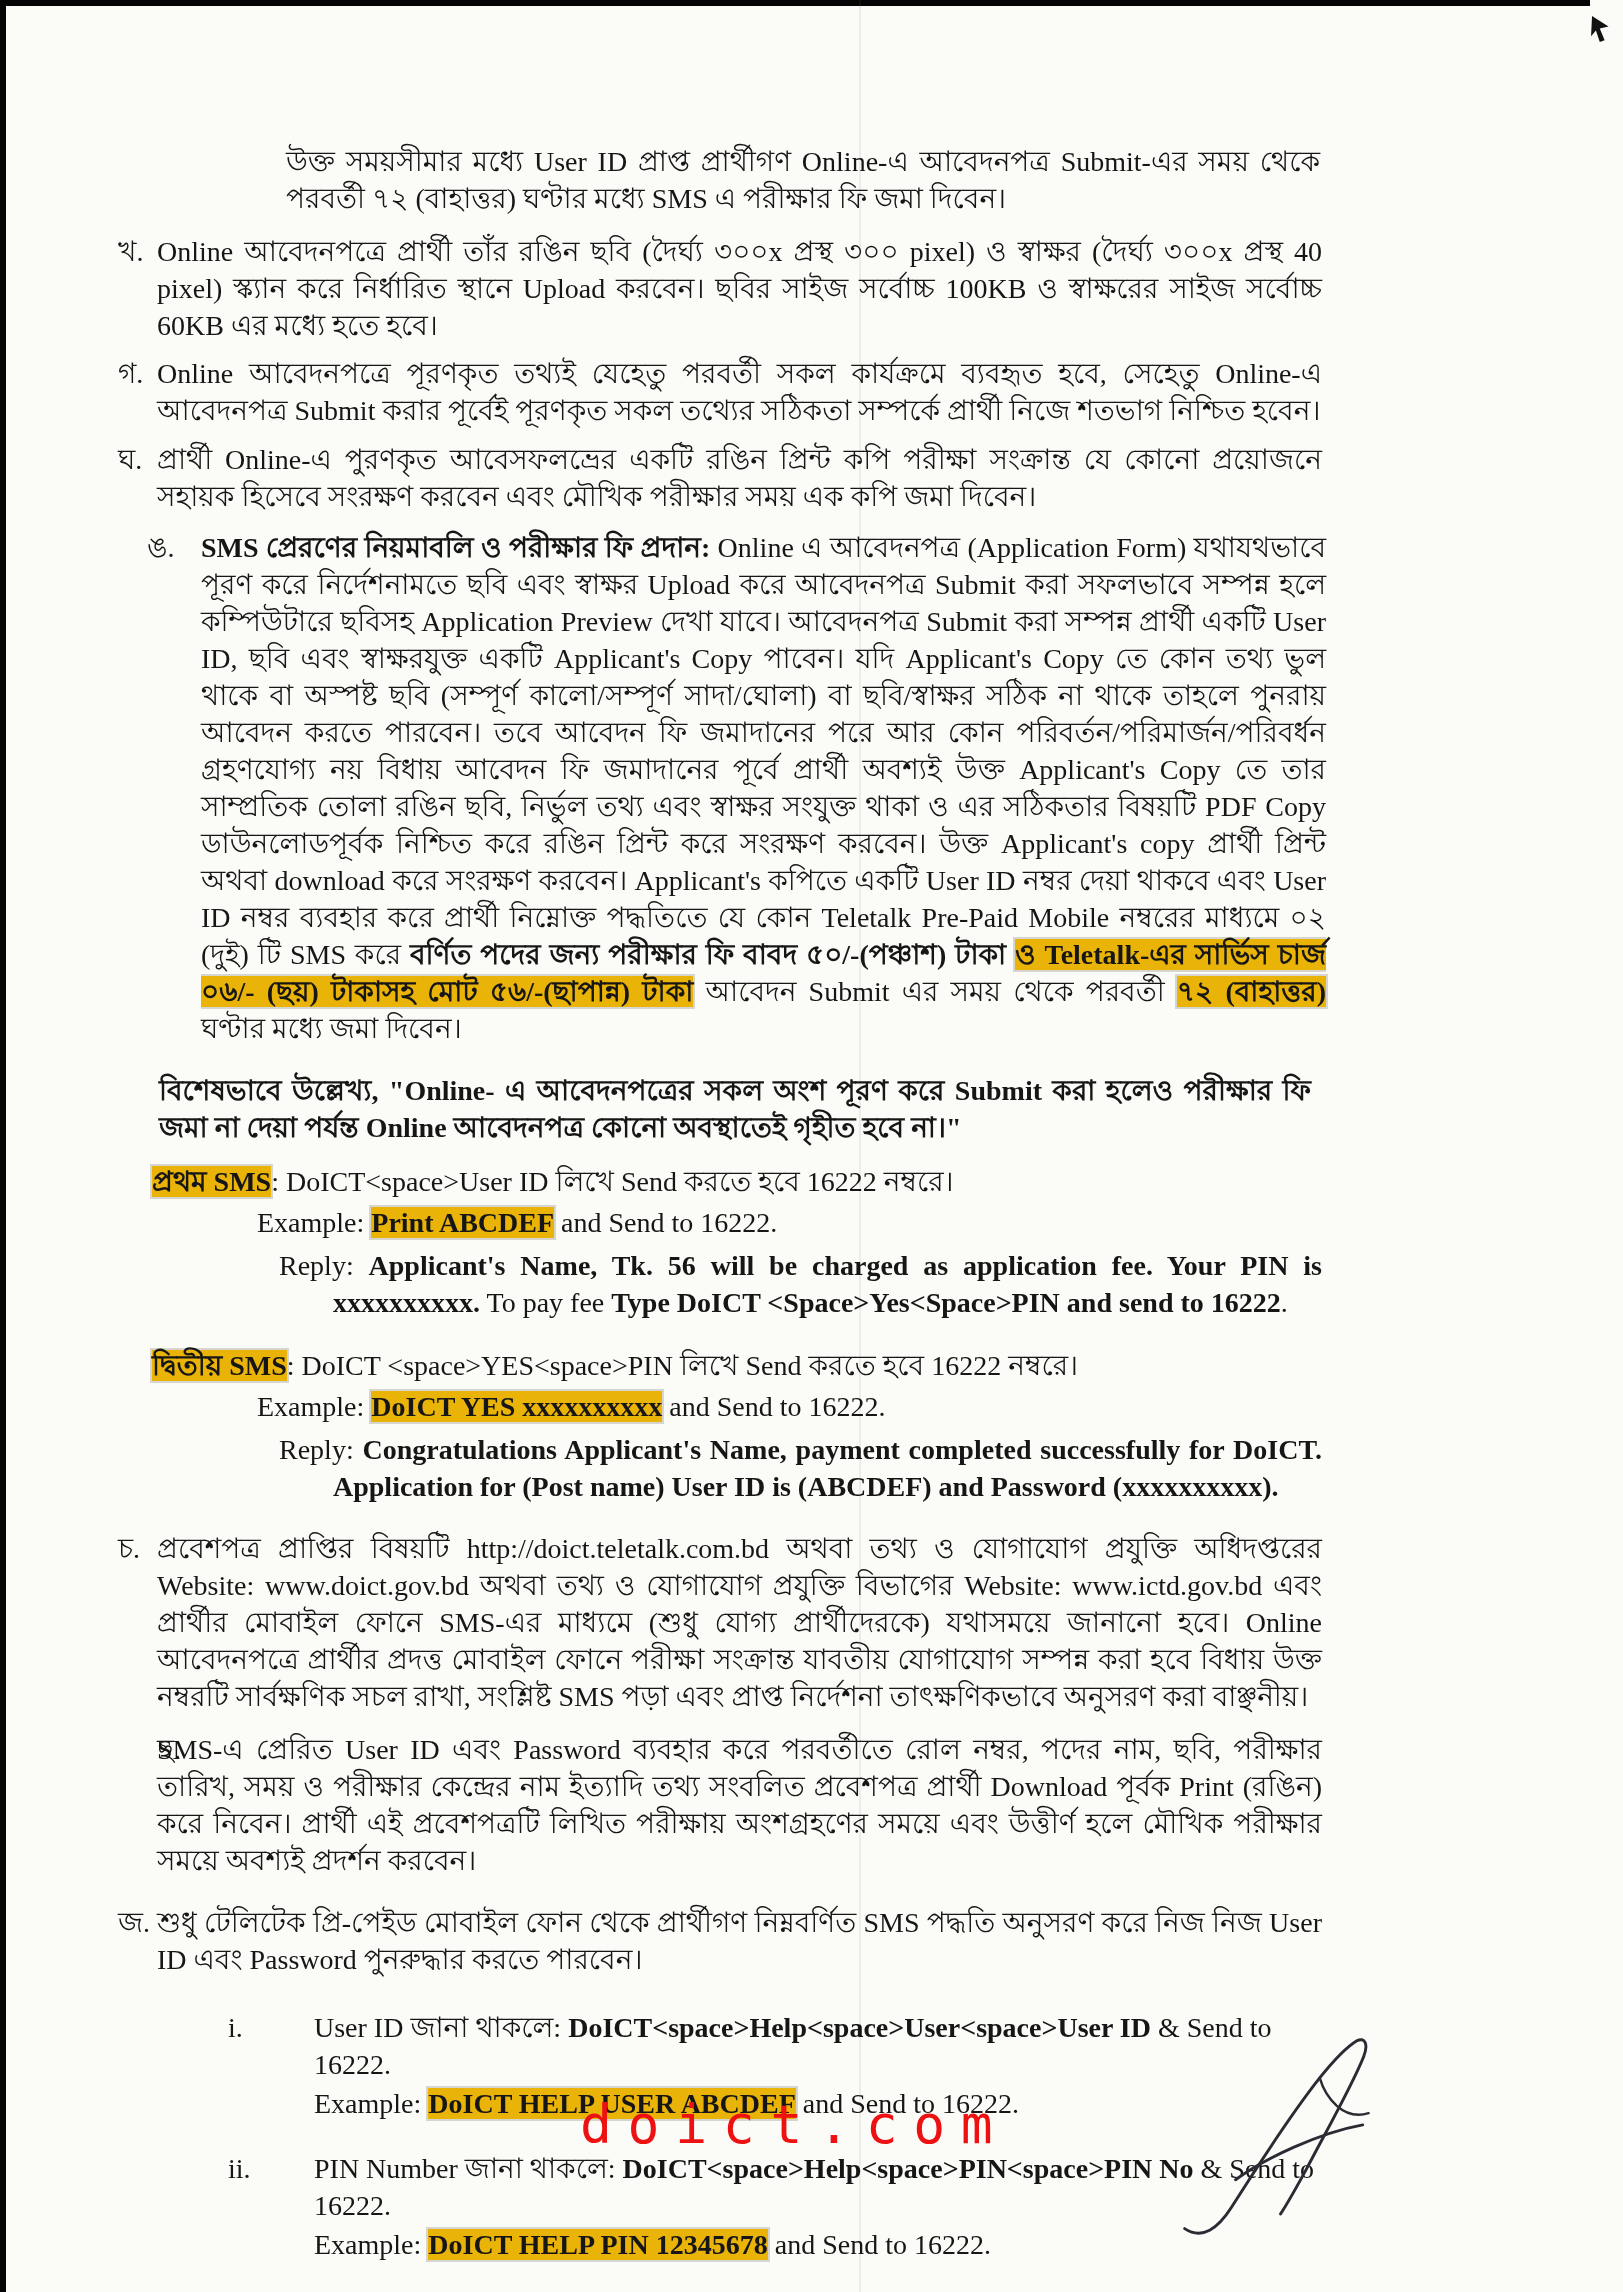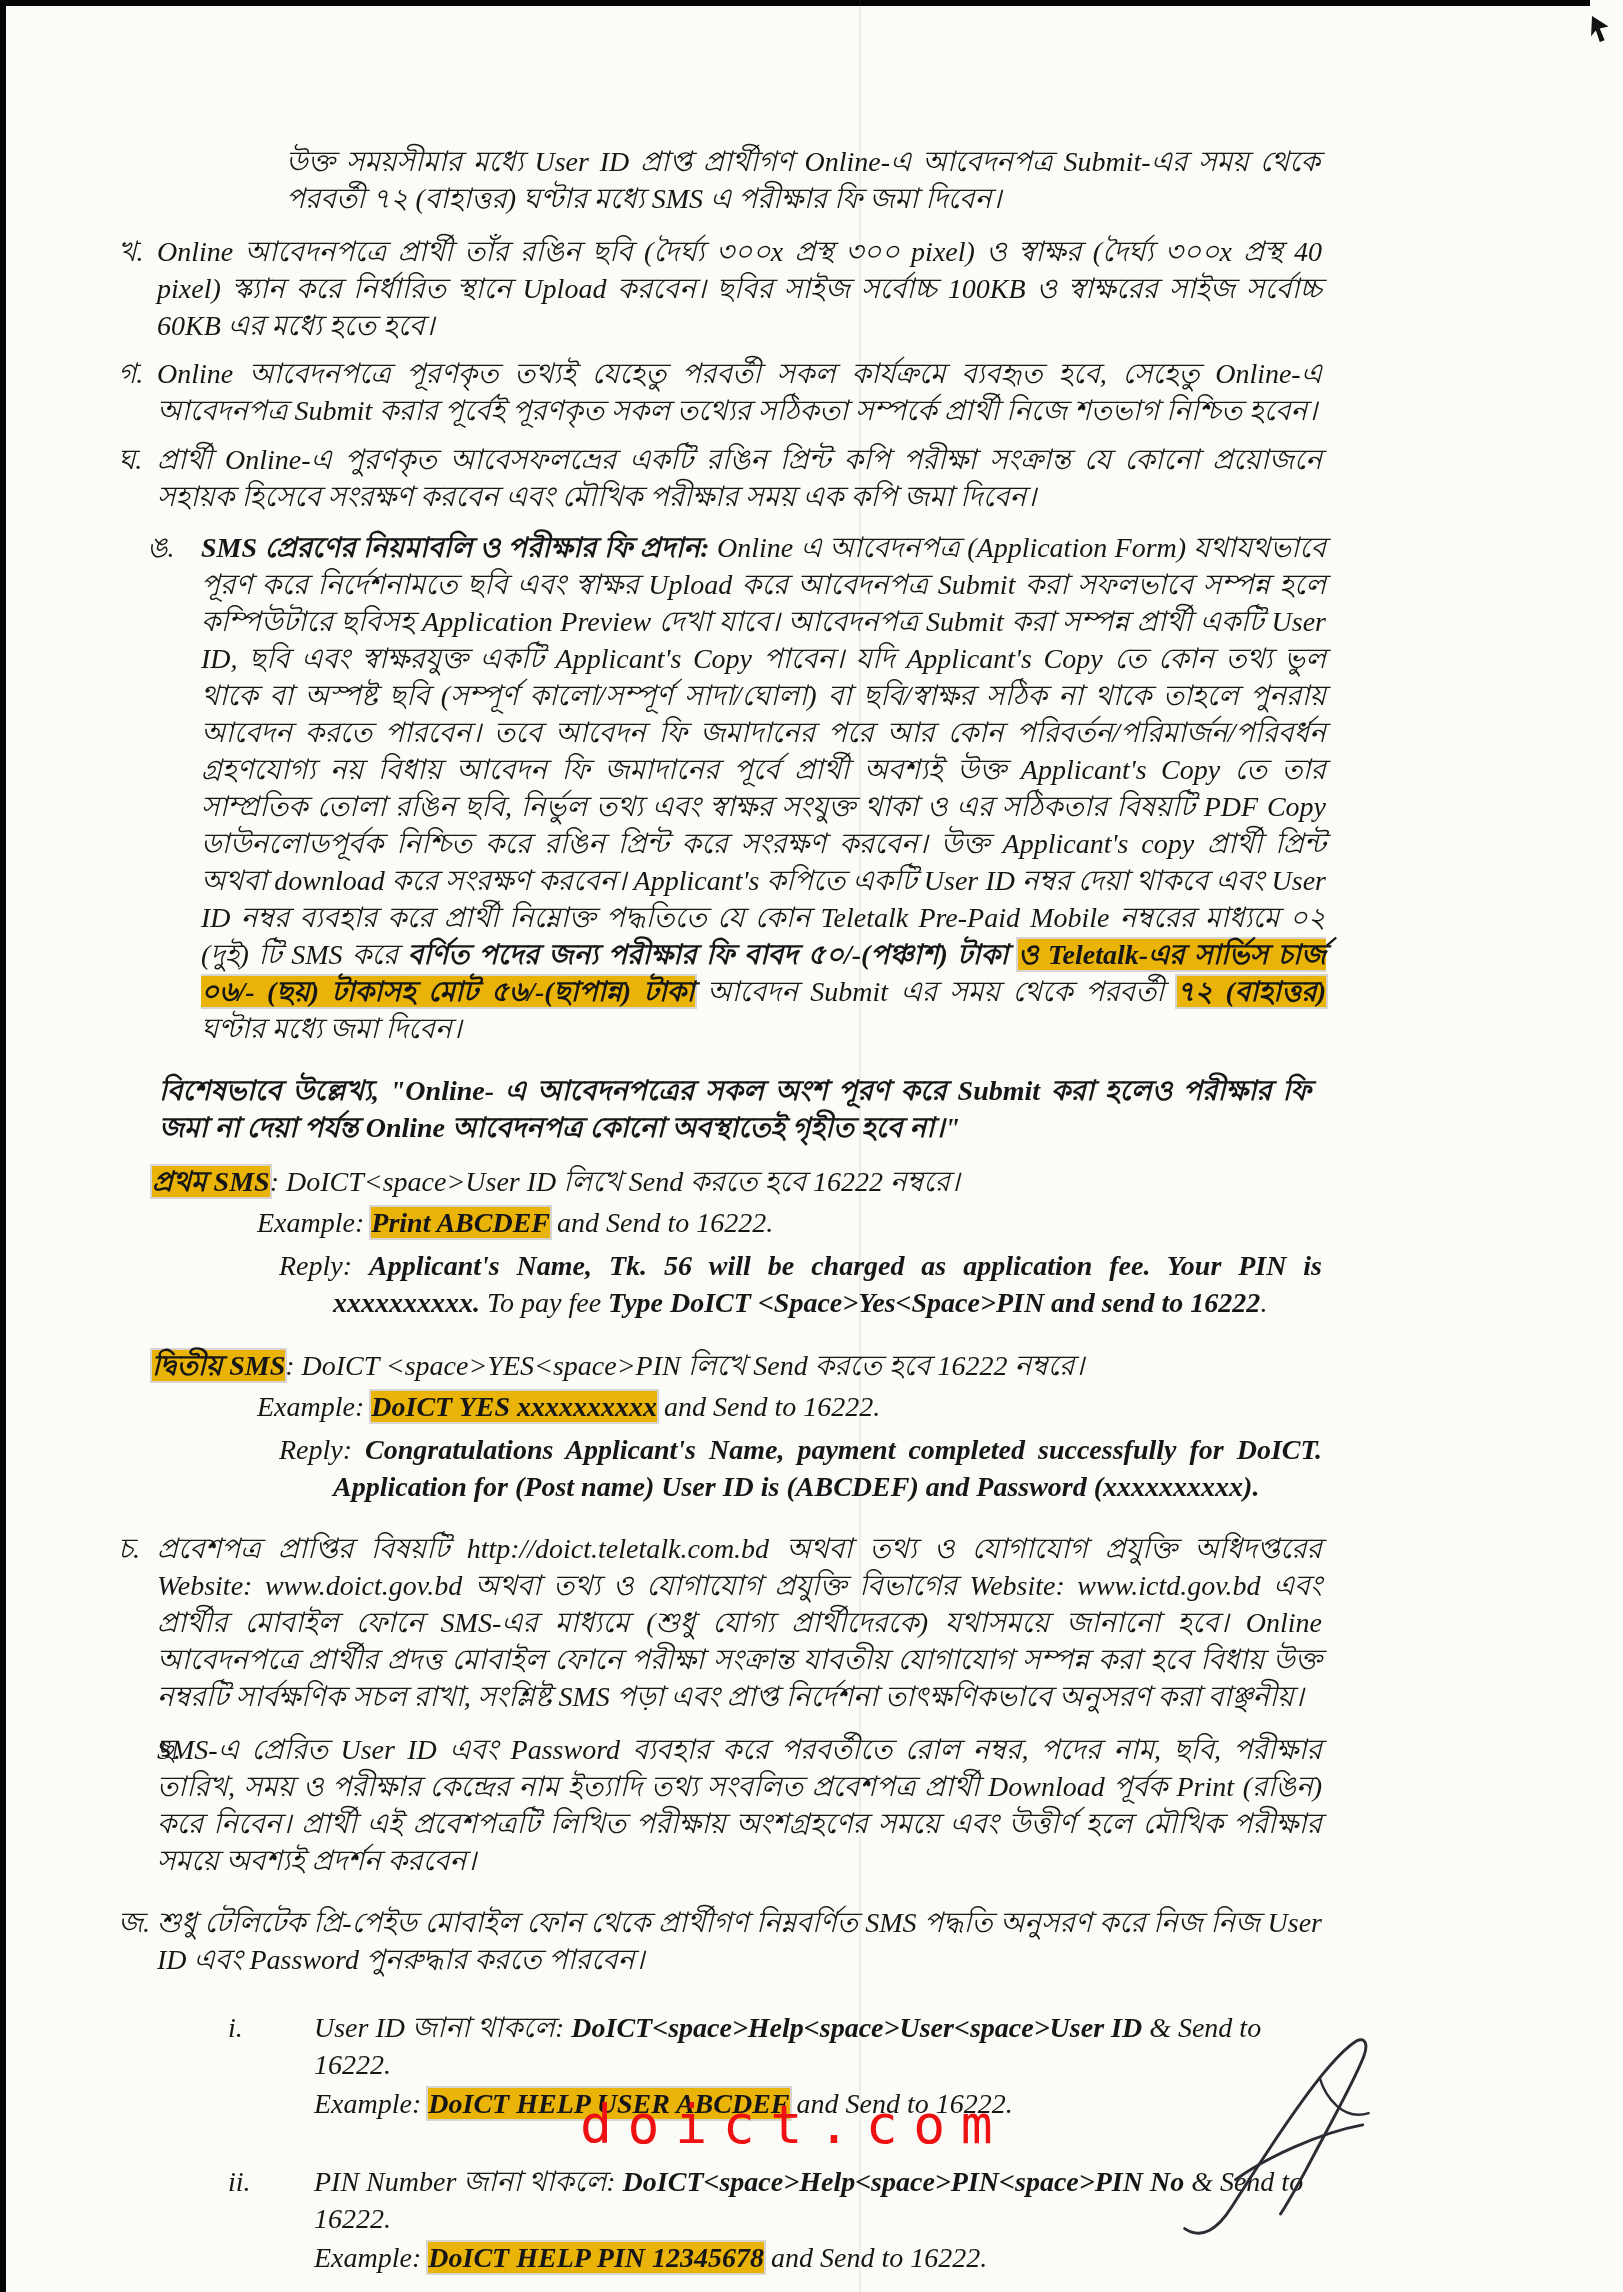--- a/index.html
+++ b/index.html
@@ -7,21 +7,21 @@
     position:relative; width:1623px; height:2293px;
     background:#fbfbf8;
     font-family:"Liberation Serif", serif;
     overflow:hidden;
     box-shadow:0 0 7.8px rgba(0,0,0,.35);
   }
   .edge-top  { position:absolute; top:0; left:0; width:1590px; height:5.9px; background:#050505; }
   .edge-left { position:absolute; top:0; left:0; width:5.9px; height:2293px; background:#050505; }
   .crease    { position:absolute; top:0; left:859px; width:2px; height:2293px; background:rgba(110,110,95,.10); }
 
-  .content { position:absolute; left:0; top:0; width:1436px; padding-top:143px;font-style:italic; }
+  .content { position:absolute; left:0; top:0; width:1436px; padding-top:143px; }
 
   .block { position:relative; font-size:28px; line-height:37px; color:#161616; text-align:justify; }
   .label { position:absolute; top:0; white-space:nowrap; }
   .b  { font-weight:bold; }
   .hl { background:#eab308; box-shadow:0 0 0 2px #d7d5cf; }
 
   [data-name="para-intro"]     { margin:0 116px 0 286px; }
   [data-name="item-kha"]       { margin:15.7px 114px 0 157px; }
   [data-name="item-ga"]        { margin:11.8px 114px 0 157px; }
   [data-name="item-gha"]       { margin:11.8px 114px 0 157px; }
@@ -39,21 +39,21 @@
   [data-name="sms2-command"]   { margin-top:25.5px; }
   [data-name="sms1-example"],
   [data-name="sms2-example"]   { margin:3.9px 106px 0 257px; text-align:left; }
   [data-name="sms1-reply"],
   [data-name="sms2-reply"]     { margin:5.9px 114px 0 279px; padding-left:54px; text-indent:-54px; }
   [data-name="item-cha"]       { margin:25.5px 114px 0 157px; }
   [data-name="item-chha"]      { margin:15.7px 114px 0 157px; }
   [data-name="item-ja"]        { margin:25.5px 114px 0 157px; }
   [data-name="sub-i-command"],
   [data-name="sub-ii-command"] { margin:31px 106px 0 314px; text-align:left; }
-  [data-name="sub-ii-command"] { margin-top:41px; }
+  [data-name="sub-ii-command"] { margin-top:28px; }
   [data-name="sub-i-command"] .label,
   [data-name="sub-ii-command"] .label { left:-86px; }
   [data-name="sub-i-example"],
   [data-name="sub-ii-example"] { margin:2px 106px 0 314px; text-align:left; }
 
   .watermark {
     position:absolute; left:580px; top:2094px;
     font-family:"DejaVu Sans Mono", monospace;
     font-size:53px; letter-spacing:15.7px; font-weight:normal;
   }

